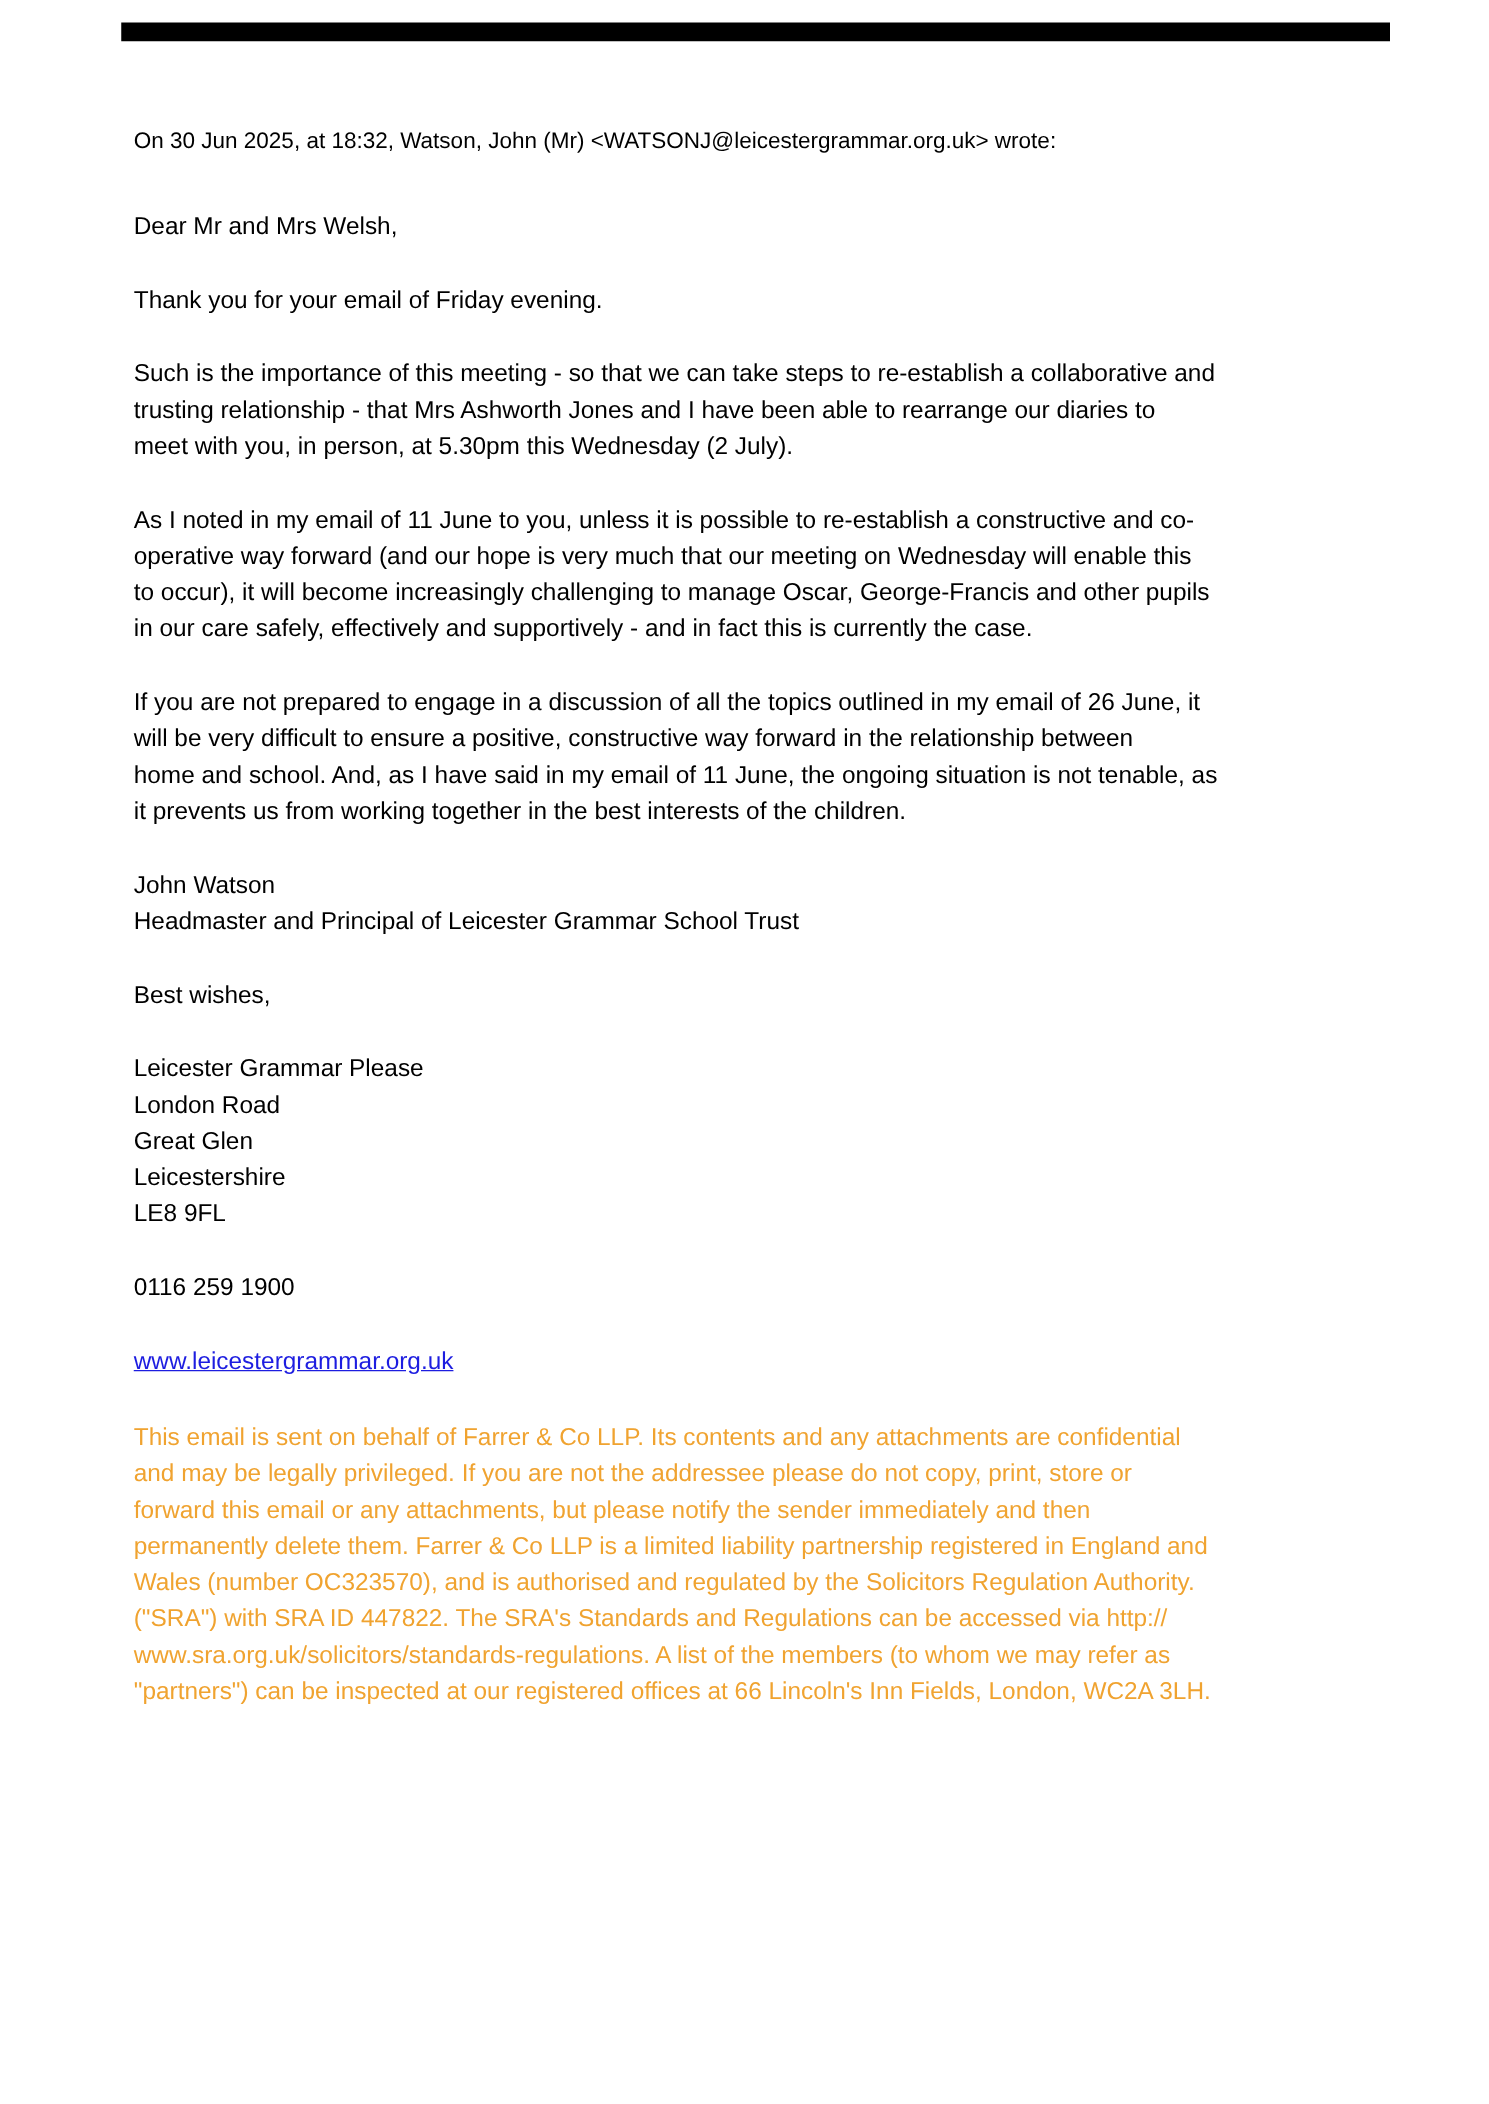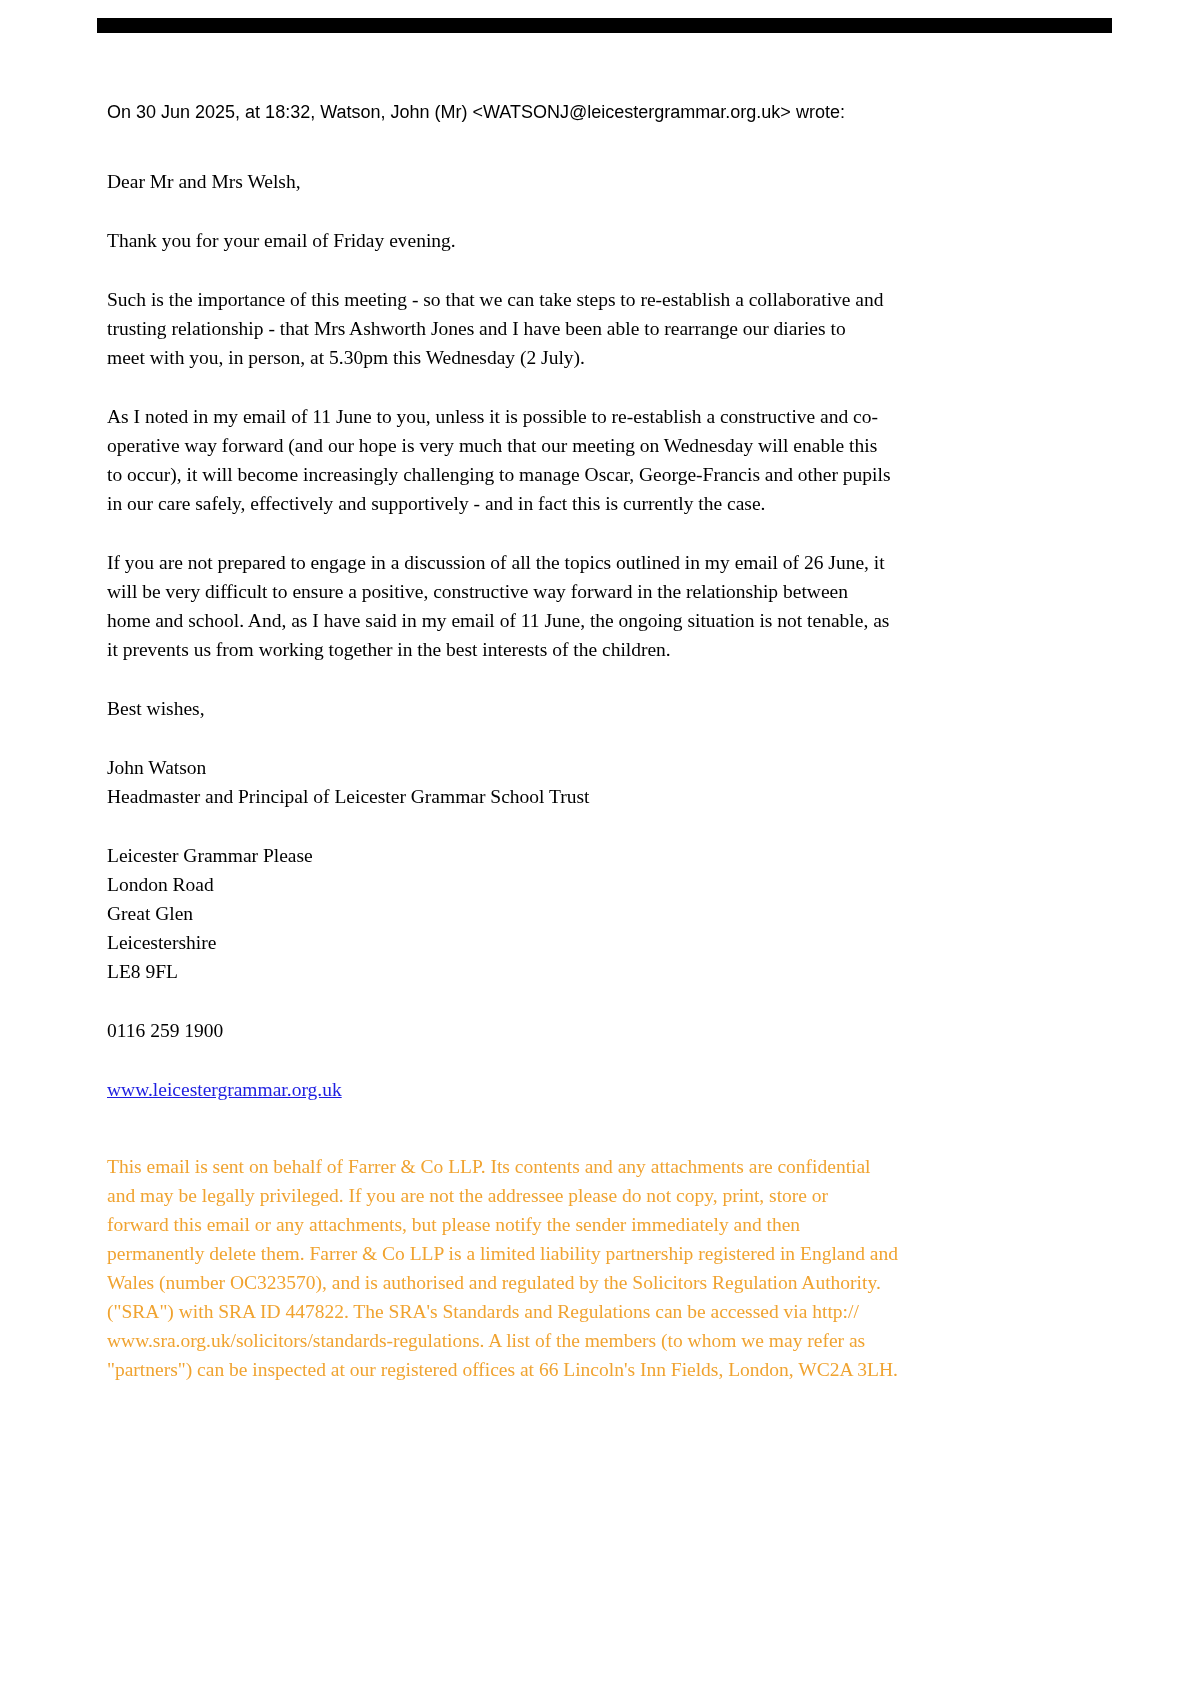--- a/index.html
+++ b/index.html
@@ -35,30 +35,29 @@
     position: absolute;
     left: 107px;
     top: 167px;
     width: 990px;
     font-size: 19.5px;
     line-height: 29px;
   }
   .para {
     margin: 0 0 30px 0;
     white-space: pre;
-    font-family: Liberation Serif, serif;
   }
   .website-link {
     color: var(--link-color, #1d1de0);
     text-decoration: underline;
     cursor: pointer;
     margin-top: 33px;
   }
   .disclaimer {
-    margin-top: 48px;
+    margin-top: 32px;
     color: var(--disclaimer-color, #f0a330);
     white-space: pre;
   }
 </style>
 </head>
 <body>
 
 <div class="redaction-bar"></div>
 
 <div class="quote-header">On 30 Jun 2025, at 18:32, Watson, John (Mr) &lt;WATSONJ@leicestergrammar.org.uk&gt; wrote:</div>
@@ -78,24 +77,24 @@
 operative way forward (and our hope is very much that our meeting on Wednesday will enable this
 to occur), it will become increasingly challenging to manage Oscar, George-Francis and other pupils
 in our care safely, effectively and supportively - and in fact this is currently the case.</div>
 
   <div class="para">If you are not prepared to engage in a discussion of all the topics outlined in my email of 26 June, it
 will be very difficult to ensure a positive, constructive way forward in the relationship between
 home and school. And, as I have said in my email of 11 June, the ongoing situation is not tenable, as
 it prevents us from working together in the best interests of the children.</div>
 
 
-  <div class="para">Best wishes,</div>
-
   <div class="para">John Watson
 Headmaster and Principal of Leicester Grammar School Trust</div>
+
+  <div class="para">Best wishes,</div>
 
   <div class="para">Leicester Grammar Please
 London Road
 Great Glen
 Leicestershire
 LE8 9FL</div>
 
   <div class="para">0116 259 1900</div>
 
   <div class="para"><a class="website-link">www.leicestergrammar.org.uk</a></div>

